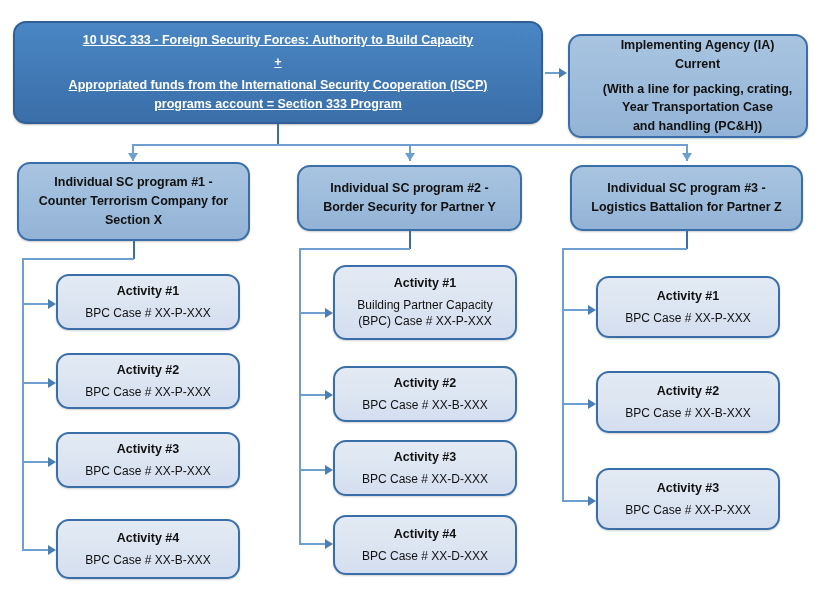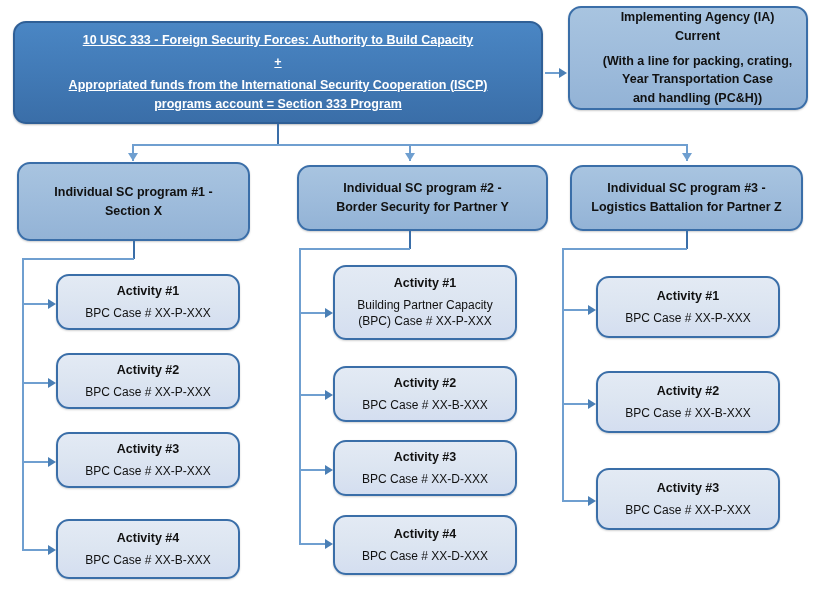--- a/index.html
+++ b/index.html
@@ -111,21 +111,21 @@
   <div class="box box-authority" style="left:13px; top:21px; width:530px; height:103px;">
     <span class="ln">10 USC 333 - Foreign Security Forces: Authority to Build Capacity</span>
     <span class="ln plus">+</span>
     <span class="ln">Appropriated funds from the International Security Cooperation (ISCP)</span>
     <span class="ln">programs account = Section 333 Program</span>
   </div>
 
   <div class="conn conn-h" style="left:545px; top:72px; width:16px;"></div>
   <div class="arrow-right" style="left:559px; top:68px;"></div>
 
-  <div class="box box-medium" style="left:568px; top:6px; width:240px; height:104px;padding-left:29px;">
+  <div class="box box-medium" style="left:568px; top:34px; width:240px; height:104px;padding-left:29px;">
     <span class="ln">Implementing Agency (IA) Current</span>
     <span class="ln para">(With a line for packing, crating,</span>
     <span class="ln">Year Transportation Case</span>
     <span class="ln">and handling (PC&amp;H))</span>
   </div>
 
   <div class="conn conn-v conn-dark" style="left:277px; top:124px; height:21px;"></div>
 
   <div class="conn conn-h" style="left:133px; top:144px; width:554px;"></div>
 
@@ -133,20 +133,21 @@
   <div class="arrow-down" style="left:128px; top:153px;"></div>
 
   <div class="conn conn-v" style="left:409px; top:144px; height:17px;"></div>
   <div class="arrow-down" style="left:405px; top:153px;"></div>
 
   <div class="conn conn-v" style="left:686px; top:144px; height:17px;"></div>
   <div class="arrow-down" style="left:682px; top:153px;"></div>
 
   <div class="box box-medium" style="left:17px; top:162px; width:233px; height:79px;">
     <span class="ln">Individual SC program #1 -</span>
+    <span class="ln">Counter Terrorism Company for</span>
     <span class="ln">Section X</span>
   </div>
 
   <div class="conn conn-v conn-dark" style="left:133px; top:241px; height:18px;"></div>
   <div class="conn conn-h" style="left:22px; top:258px; width:112px;"></div>
   <div class="conn conn-v" style="left:22px; top:258px; height:292px;"></div>
 
   <div class="conn conn-h" style="left:22px; top:303px; width:28px;"></div>
   <div class="arrow-right" style="left:48px; top:299px;"></div>
 
@@ -180,21 +181,21 @@
       </span>
   </div>
 
   <div class="box box-activity" style="left:56px; top:519px; width:184px; height:60px;">
     <span class="act-title">Activity #4</span>
     <span class="act-sub">
         <span class="ln">BPC Case # XX-B-XXX</span>
       </span>
   </div>
 
-  <div class="box box-medium" style="left:297px; top:165px; width:251px; height:66px;">
+  <div class="box box-medium" style="left:297px; top:165px; width:225px; height:66px;">
     <span class="ln">Individual SC program #2 -</span>
     <span class="ln">Border Security for Partner Y</span>
   </div>
 
   <div class="conn conn-v conn-dark" style="left:409px; top:231px; height:18px;"></div>
   <div class="conn conn-h" style="left:299px; top:248px; width:111px;"></div>
   <div class="conn conn-v" style="left:299px; top:248px; height:296px;"></div>
 
   <div class="conn conn-h" style="left:299px; top:312px; width:28px;"></div>
   <div class="arrow-right" style="left:325px; top:308px;"></div>

